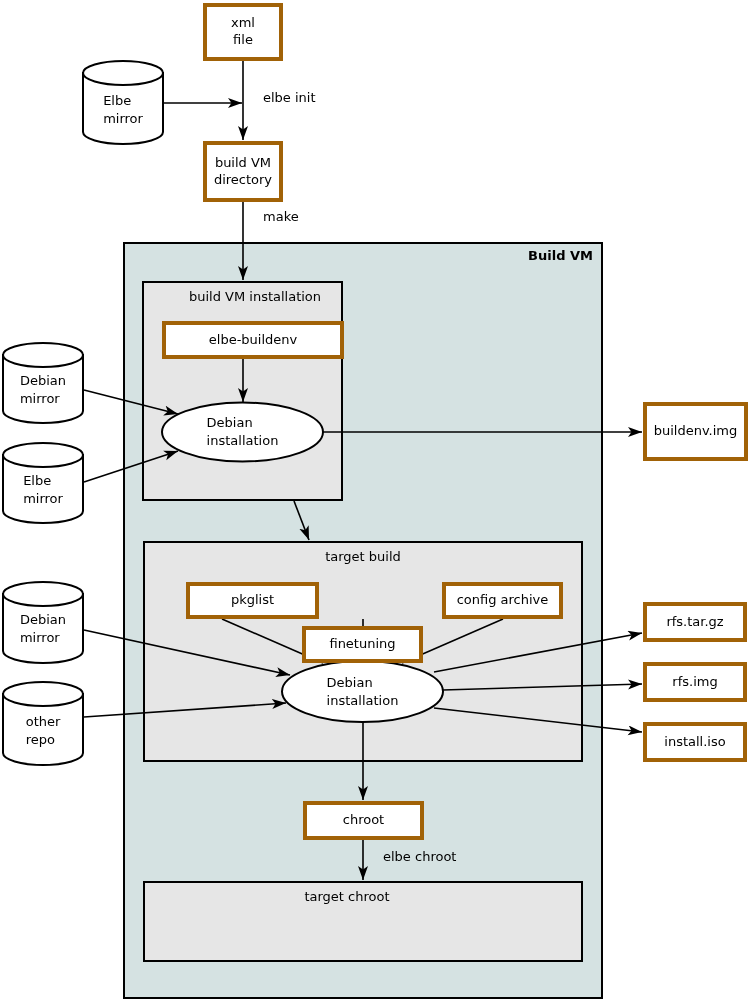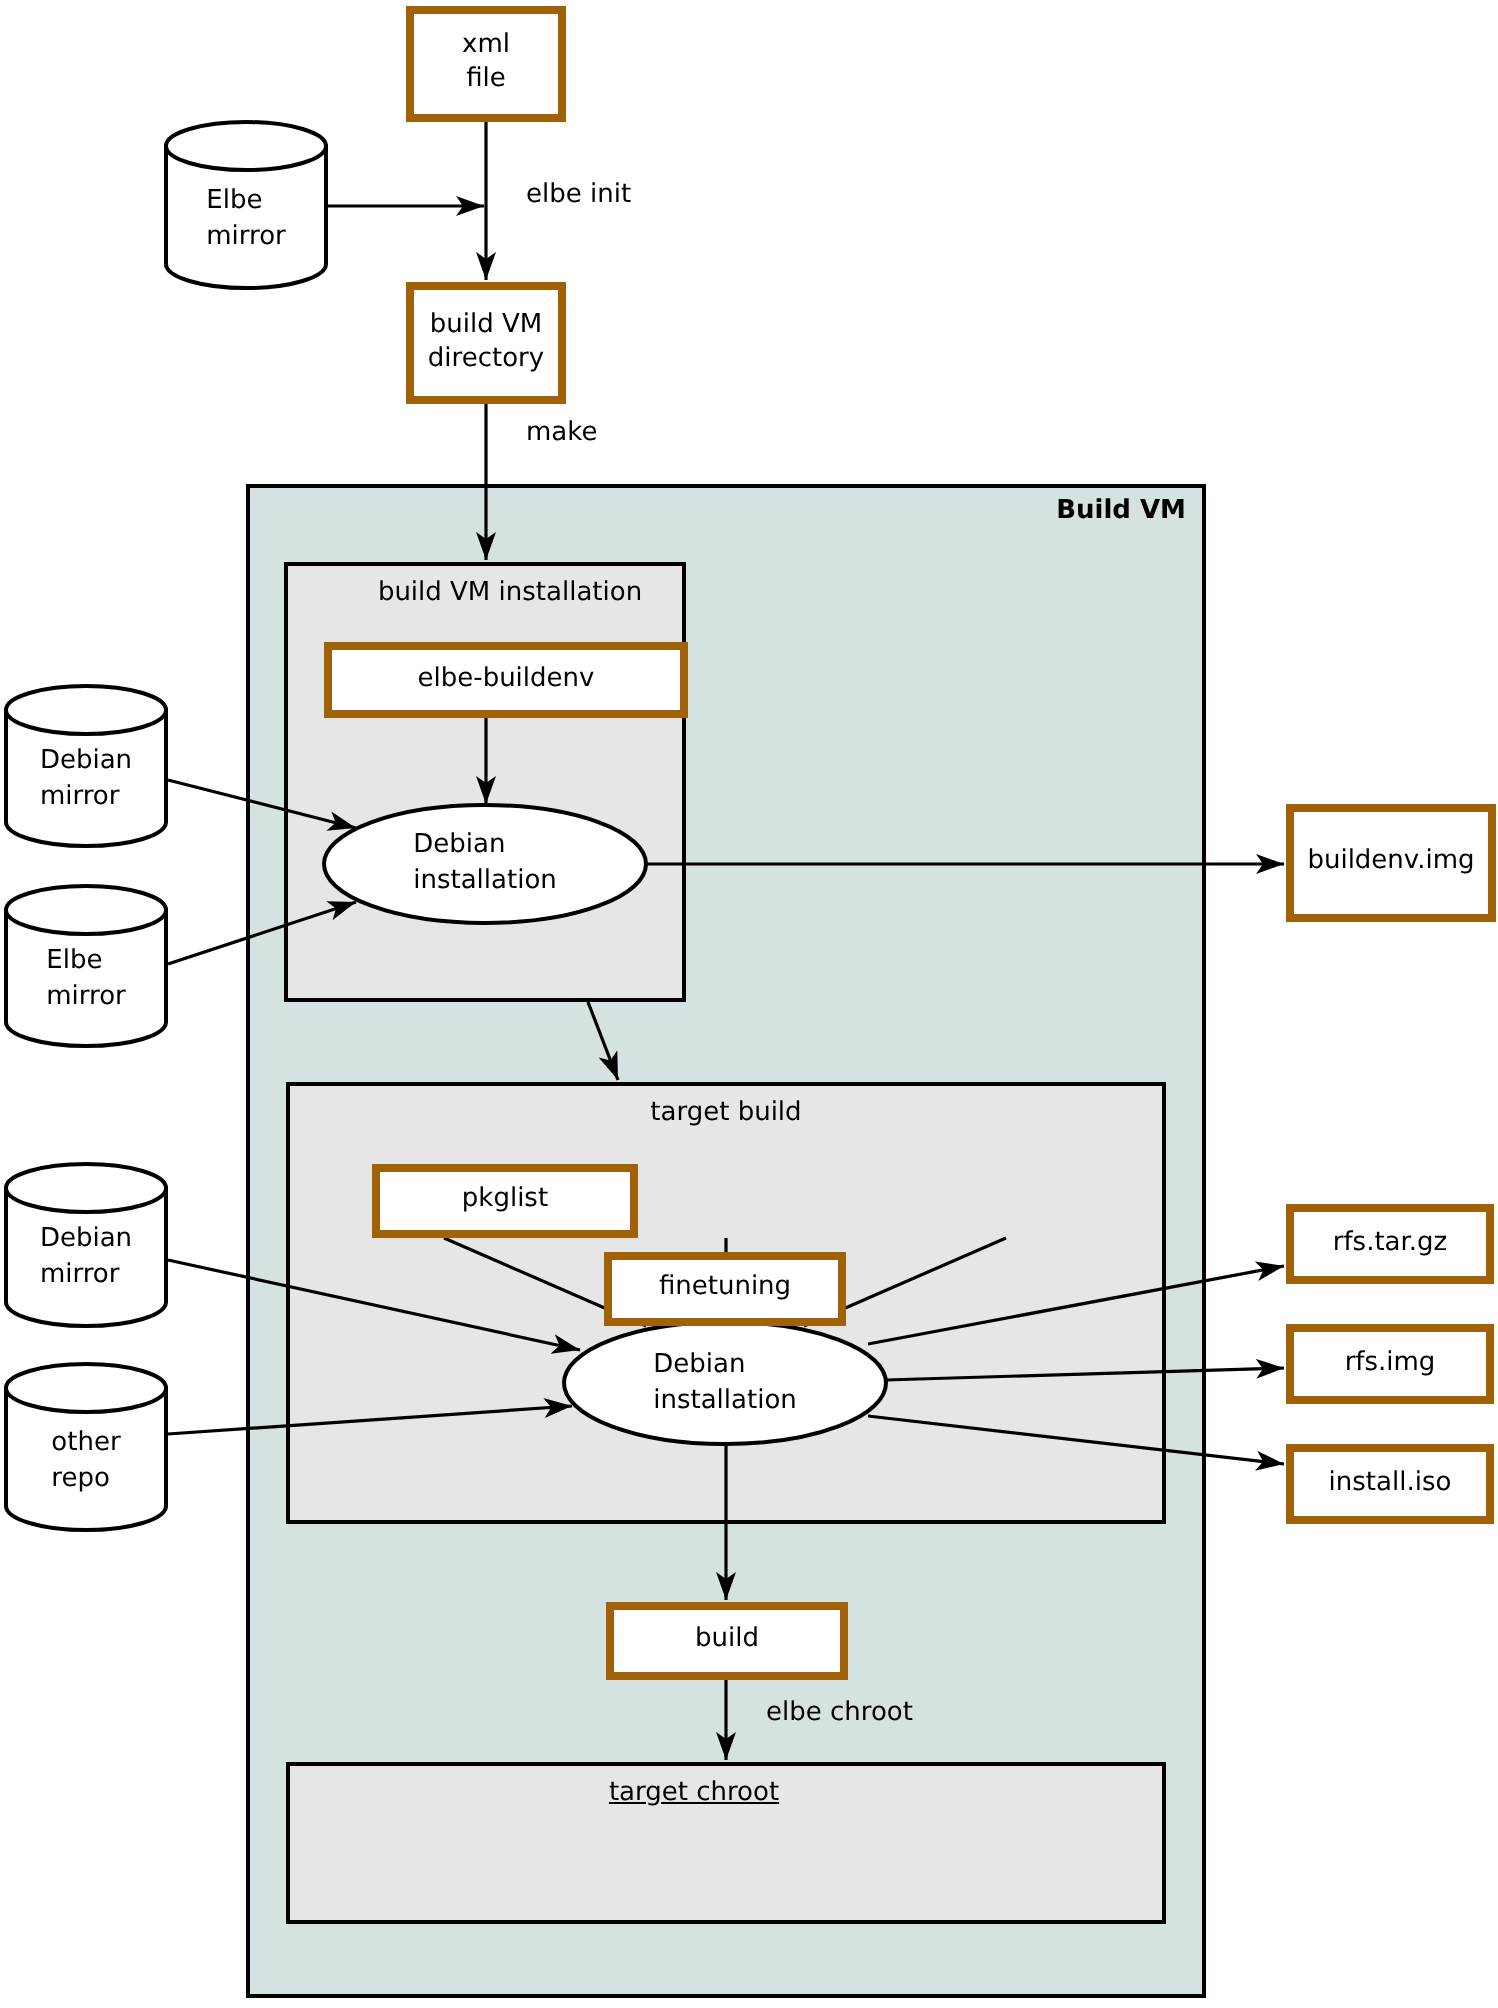--- a/index.html
+++ b/index.html
@@ -82,21 +82,21 @@
   <div class="container-box" style="left:123px; top:242px; width:480px; height:757px;"></div>
   <div class="container-title" style="left:443px; top:248px; width:150px;">Build VM</div>
 
   <div class="group-box" style="left:142px; top:281px; width:201px; height:220px;"></div>
   <div class="group-title" style="left:142px; top:289px; width:226px;">build VM installation</div>
 
   <div class="group-box" style="left:143px; top:541px; width:440px; height:221px;"></div>
   <div class="group-title" style="left:143px; top:549px; width:440px;">target build</div>
 
   <div class="group-box" style="left:143px; top:881px; width:440px; height:81px;"></div>
-  <div class="group-title" style="left:143px; top:889px; width:408px;text-decoration:underline;">target chroot</div>
+  <div class="group-title" style="left:143px; top:889px; width:408px;">target chroot</div>
 
   <svg class="edges" width="749" height="1004" viewBox="0 0 749 1004">
     <defs>
       <marker id="arrow" markerUnits="userSpaceOnUse" markerWidth="16" markerHeight="12" refX="14" refY="5" orient="auto">
         <path d="M0,0 L14,5 L0,10 L3.5,5 Z" fill="#000"></path>
       </marker>
     </defs>
 
     <g stroke="#000" stroke-width="1.6" fill="none">
       <line x1="243" y1="61" x2="243" y2="140" marker-end="url(#arrow)"></line>
@@ -142,24 +142,25 @@
   </svg>
 
   <div class="node" style="left:203px; top:3px; width:80px; height:58px;">xml
 file</div>
   <div class="node" style="left:203px; top:141px; width:80px; height:61px;">build VM
 directory</div>
   <div class="node" style="left:162px; top:321px; width:182px; height:38px;">elbe-buildenv</div>
   <div class="node" style="left:643px; top:402px; width:105px; height:59px;">buildenv.img</div>
   <div class="node" style="left:162px; top:582px; width:133px; height:37px;margin-left:24px;">pkglist</div>
   <div class="node" style="left:302px; top:582px; width:121px; height:37px;margin-top:44px;">finetuning</div>
+  <div class="node" style="left:442px; top:582px; width:121px; height:37px;">config archive</div>
   <div class="node" style="left:643px; top:602px; width:104px; height:40px;">rfs.tar.gz</div>
   <div class="node" style="left:643px; top:662px; width:104px; height:40px;">rfs.img</div>
   <div class="node" style="left:643px; top:722px; width:104px; height:40px;">install.iso</div>
-  <div class="node" style="left:303px; top:801px; width:121px; height:39px;">build</div>
+  <div class="node" style="left:303px; top:801px; width:121px; height:39px;">chroot</div>
 
   <div class="shape-label" style="left:166px; top:404px; width:153px; height:56px;">Debian
 installation</div>
   <div class="shape-label" style="left:286px; top:664px; width:153px; height:56px;">Debian
 installation</div>
   <div class="shape-label" style="left:83px; top:85px; width:80px; height:50px;">Elbe
 mirror</div>
   <div class="shape-label" style="left:3px; top:366px; width:80px; height:48px;">Debian
 mirror</div>
   <div class="shape-label" style="left:3px; top:466px; width:80px; height:48px;">Elbe

